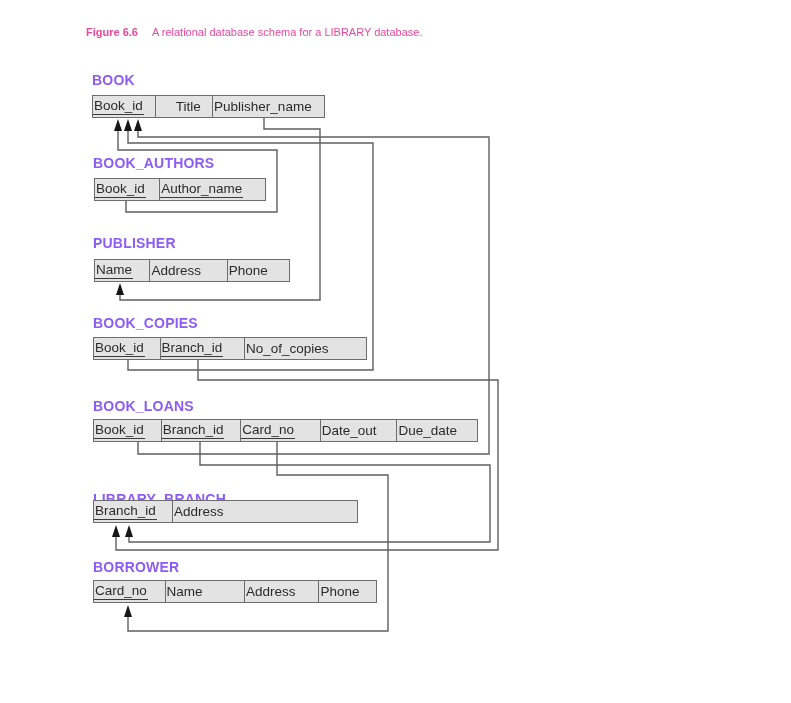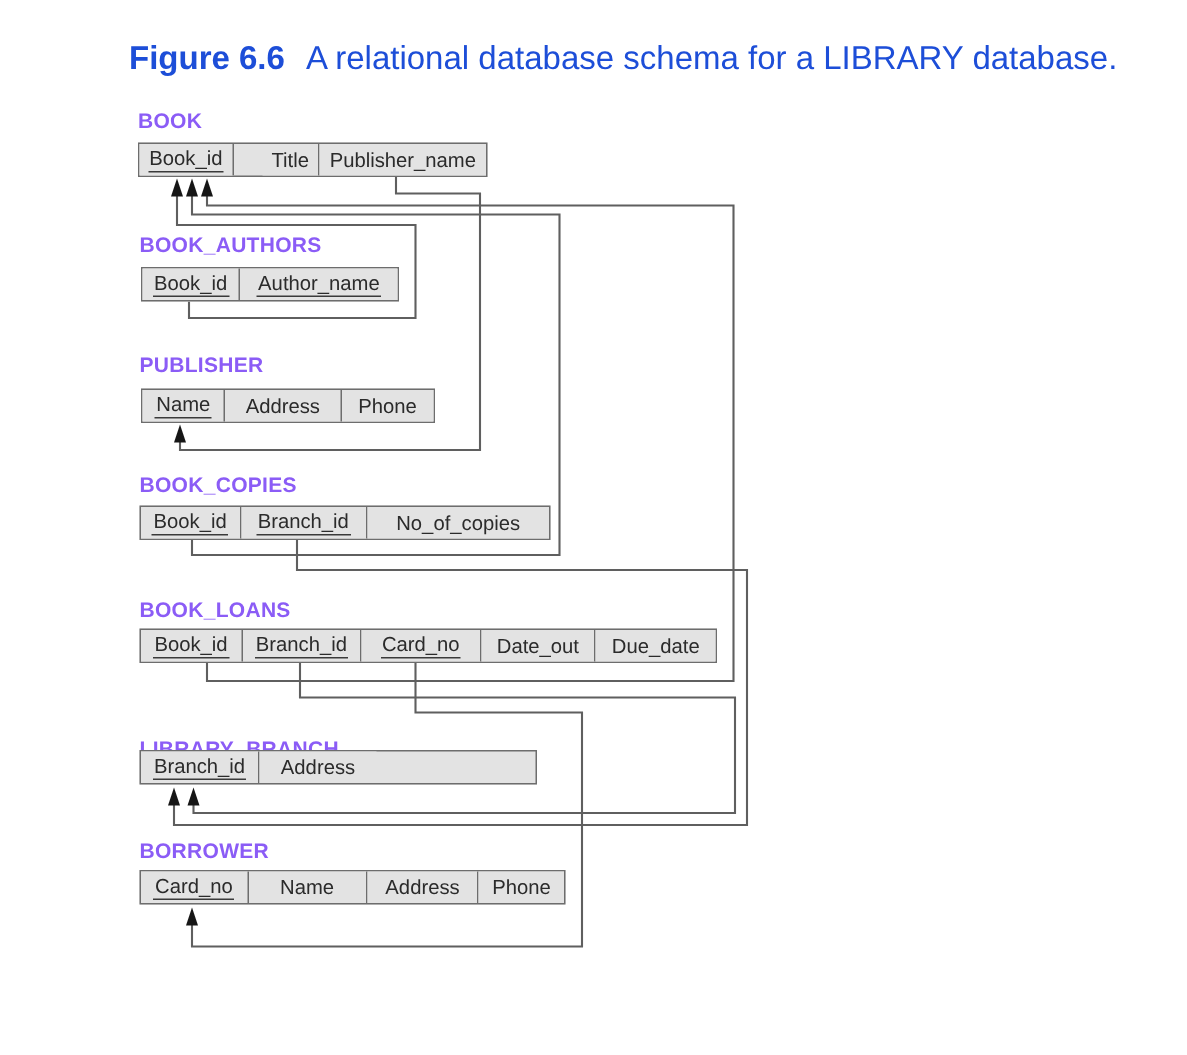--- a/index.html
+++ b/index.html
@@ -1,24 +1,24 @@
 <!DOCTYPE html>
 <html><head>
 <meta charset="utf-8">
 <style>
   html,body{margin:0;padding:0;background:#ffffff;}
   #canvas{
     position:relative;width:791px;height:703px;background:#ffffff;overflow:hidden;
     font-family:"Liberation Sans","DejaVu Sans",sans-serif;color:#1f1f1f;
   }
-  #figure-title{position:absolute;left:86px;top:26px;font-size:22px;color:#1d4ed8;}
+  #figure-title{position:absolute;left:86px;top:26px;font-size:11px;color:#ec4899;}
   #figure-title .fig-label{font-weight:bold;margin-right:14px;}
   .tbl-label{position:absolute;font-size:14px;font-weight:bold;color:#8b5cf6;letter-spacing:0.2px;white-space:nowrap;}
   .tbl-row{position:absolute;display:flex;height:23px;box-sizing:border-box;border:1.5px solid #6d6d6d;background:#e3e3e3;}
-  .cell{box-sizing:border-box;height:100%;display:flex;align-items:center;justify-content:center;
+  .cell{box-sizing:border-box;height:100%;display:flex;align-items:center;justify-content:flex-start;
         border-right:1.5px solid #6d6d6d;font-size:13.5px;color:#2b2b2b;white-space:nowrap;background:#e3e3e3;}
   .cell:last-child{border-right:none;}
   .cell .txt{display:inline-block;line-height:1;padding:0 1px;}
   .cell.key .txt{border-bottom:1.2px solid #3a3a3a;padding-bottom:1.5px;}
   svg#links{position:absolute;left:0;top:0;}
   svg#links polyline{fill:none;stroke:#5f5f5f;stroke-width:1.4;}
   svg#links polygon{fill:#161616;stroke:none;}
 </style>
 </head>
 <body>

